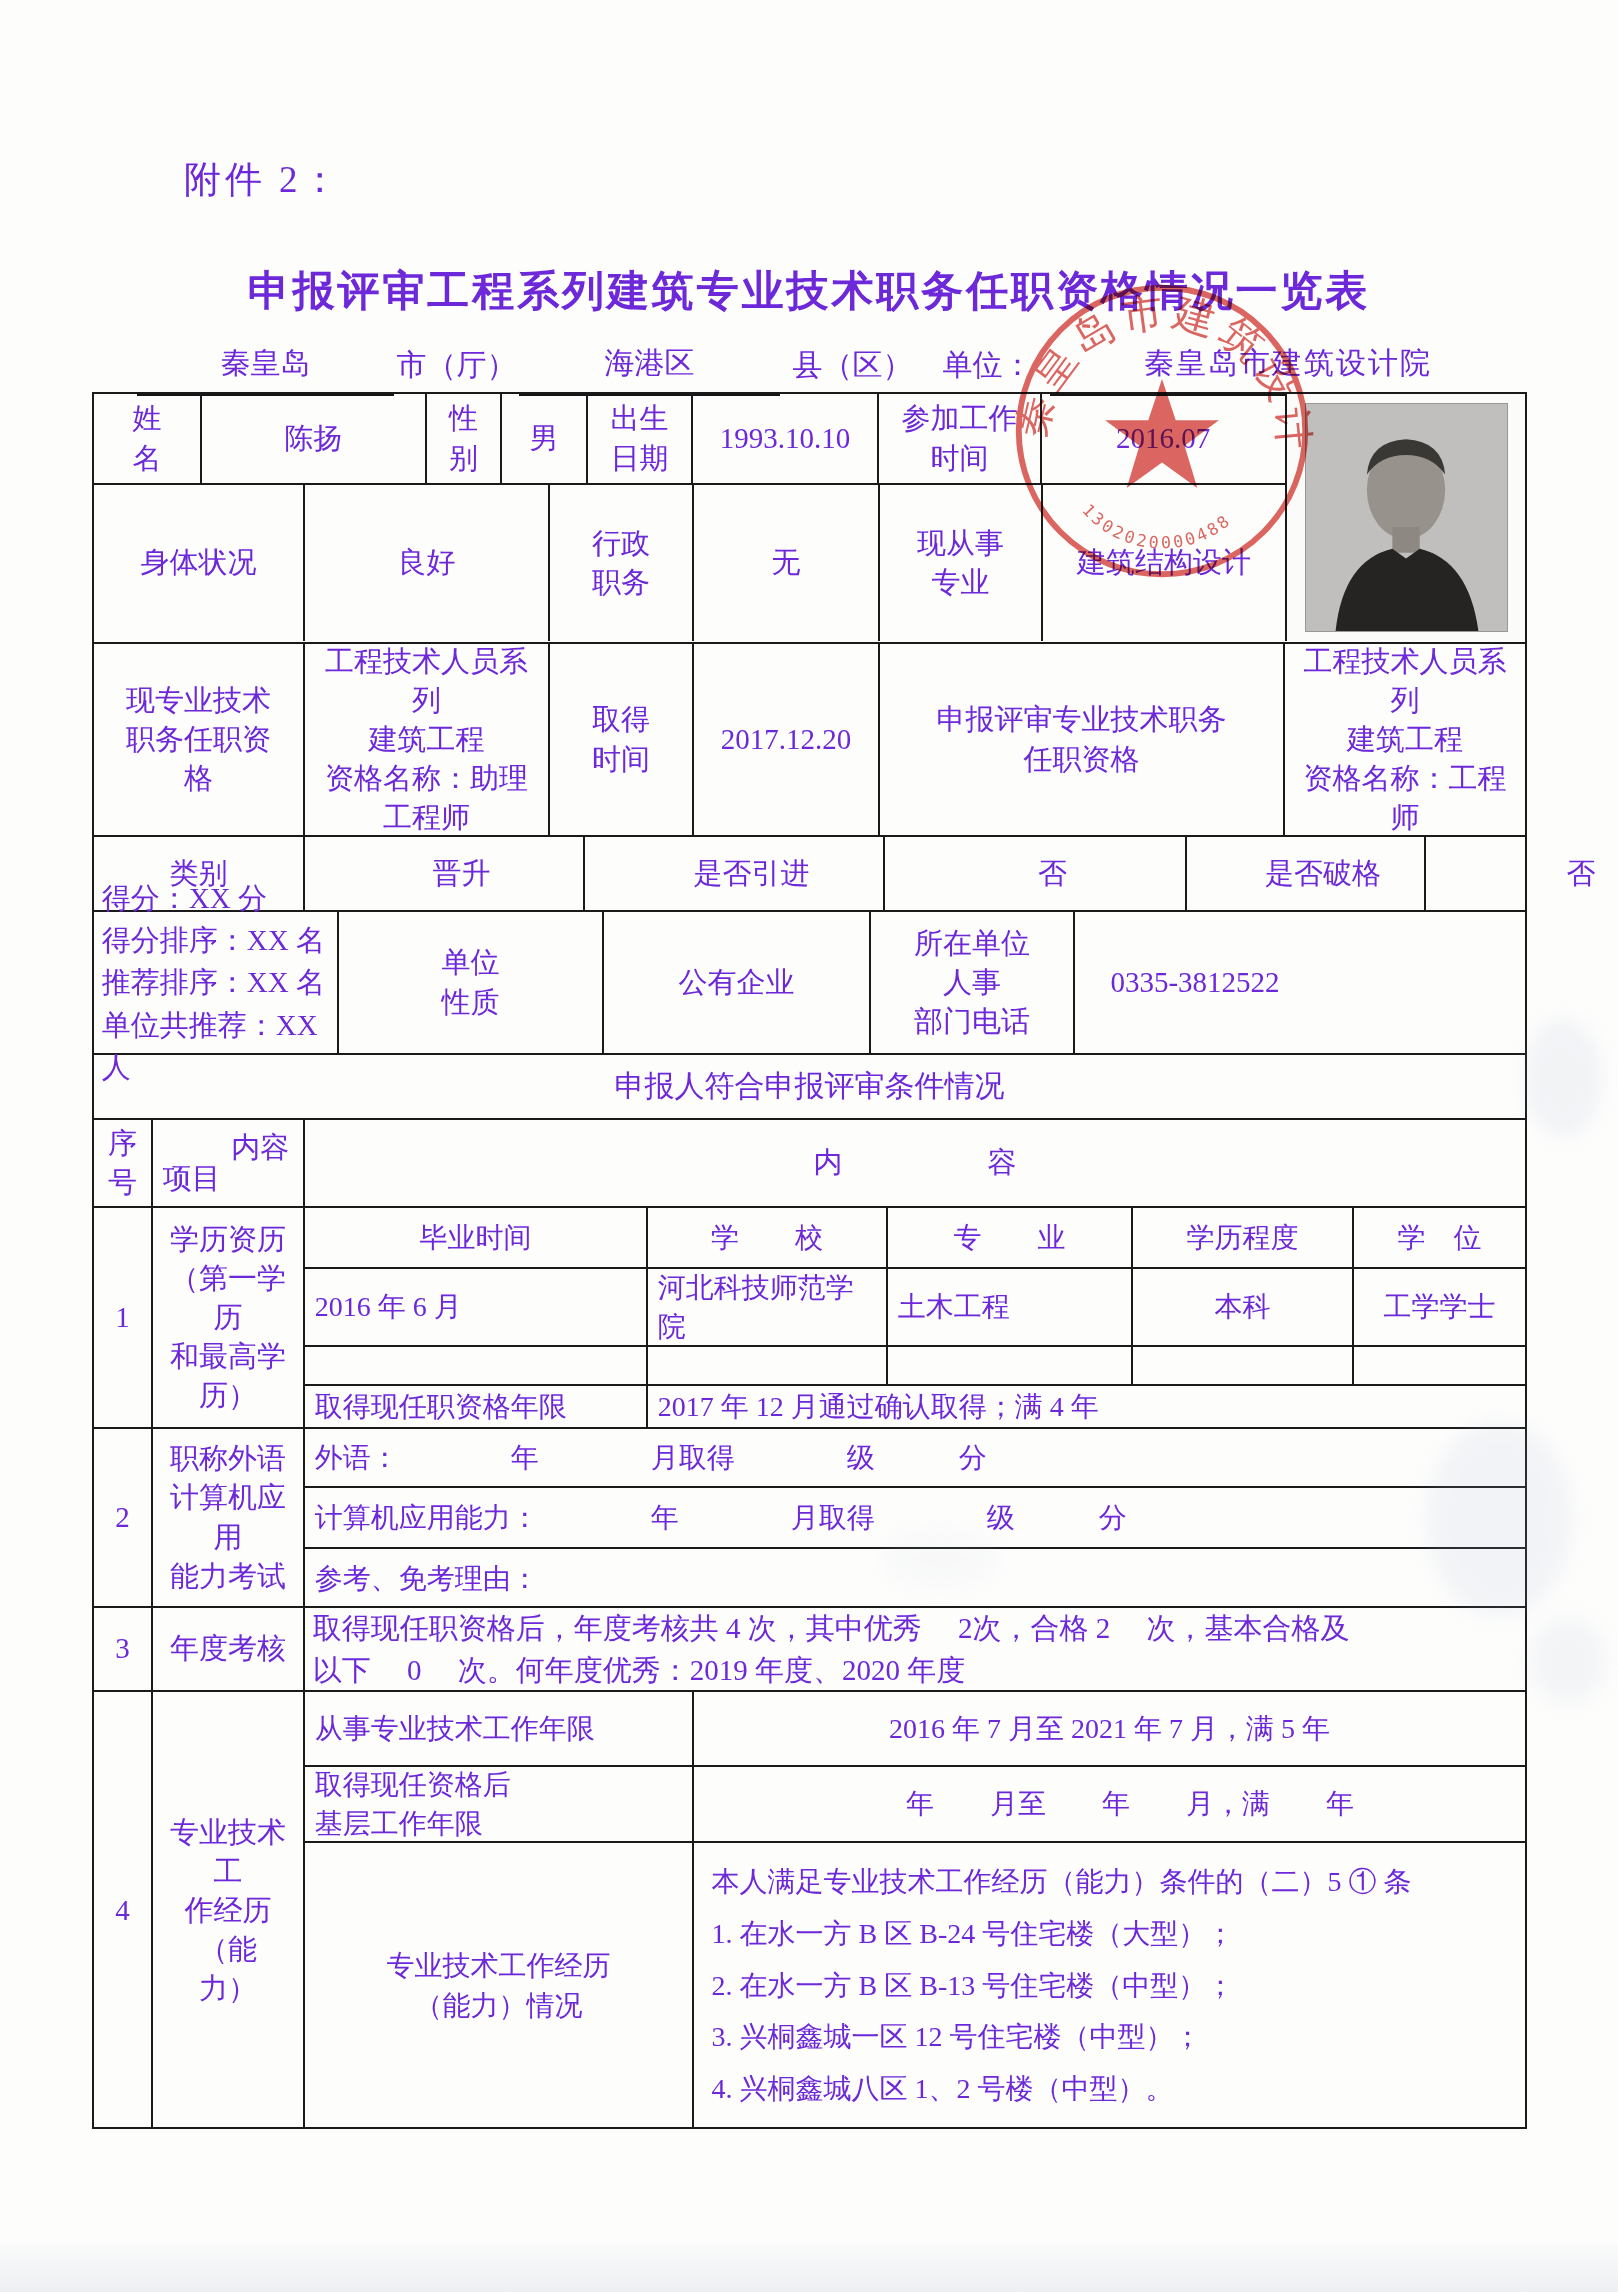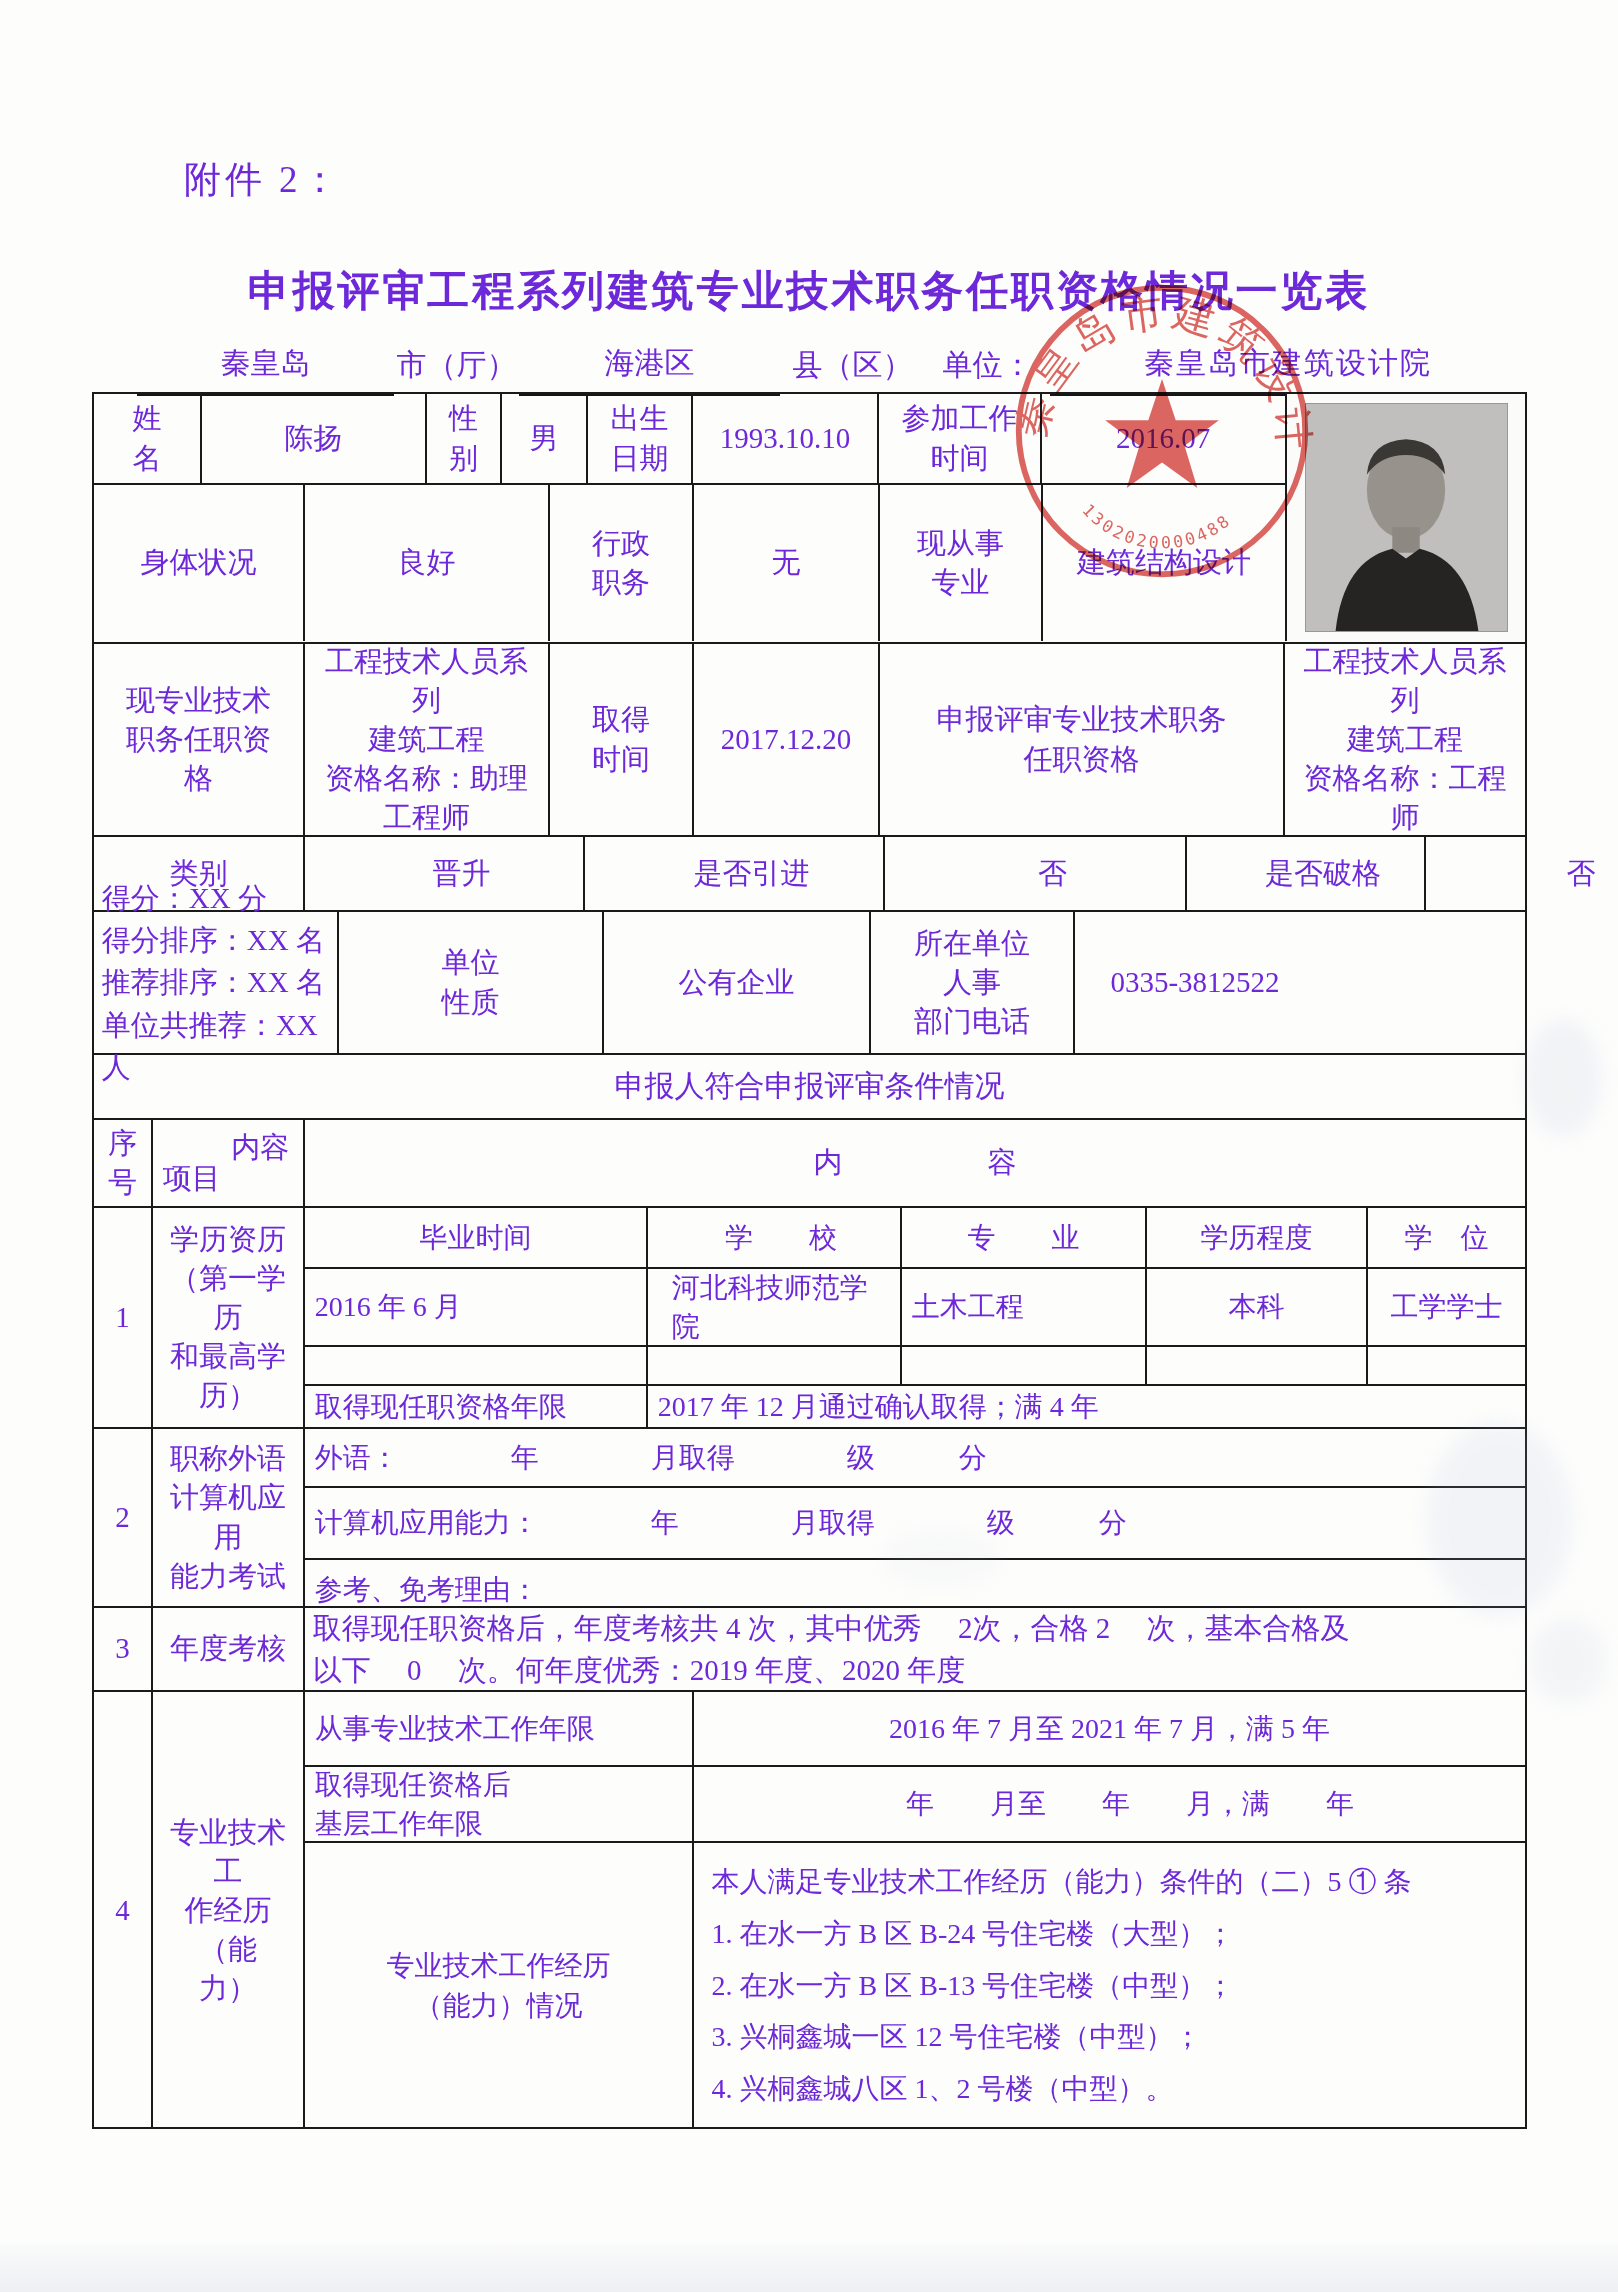--- a/index.html
+++ b/index.html
@@ -50,23 +50,23 @@
   
   .sec{display:flex;border-bottom:2.9px solid #1a1a1a;box-sizing:border-box;}
   .sec.last{border-bottom:none;}
   .innerrow{display:flex;border-bottom:2.9px solid #1a1a1a;box-sizing:border-box;}
   .innerrow.last{border-bottom:none;}
   .ic{box-sizing:border-box;border-right:2.9px solid #1a1a1a;display:flex;align-items:center;font-size:28px;
       padding:3.9px 9.8px;justify-content:flex-start;text-align:left;line-height:1.4;}
   .ic.cen{justify-content:center;text-align:center;}
   .ic.endc{border-right:none;}
   
-  .ec1{flex:0 0 343px;} .ec2{flex:0 0 240px;margin-left:14px;} .ec3{flex:0 0 245px;} .ec4{flex:0 0 221px;} .ec5{flex:1 1 auto;}
+  .ec1{flex:0 0 343px;} .ec2{flex:0 0 240px;} .ec3{flex:0 0 245px;} .ec4{flex:0 0 221px;} .ec5{flex:1 1 auto;}
   .h62{height:61px;} .h80{height:78px;} .h40{height:39px;} .h43{height:42px;}
-  .h60{height:59px;} .h62b{height:72px;justify-content:center;} .h61{height:60px;}
+  .h60{height:59px;} .h62b{height:61px;justify-content:center;} .h61{height:60px;}
   .h77{height:75px;} .h78{height:76px;gap:41px;} .hbig{height:285px;}
   .s4lab{flex:0 0 389px;}
   
   .photo-frame{width:201px;height:227px;background:#c3c2c0;border:1px solid #9a9892;overflow:hidden;}
   
   .stamp{left:1008px;top:277px;width:309px;height:309px;opacity:.82;mix-blend-mode:multiply;pointer-events:none;}
   
   .blob{position:absolute;border-radius:50%;filter:blur(8.8px);pointer-events:none;}
   .blob.b1{left:1524px;top:1019px;width:78px;height:118px;background:#aeb8d2;opacity:.14;}
   .blob.b2{left:1426px;top:1421px;width:147px;height:196px;background:#a9b4d0;opacity:.12;}

